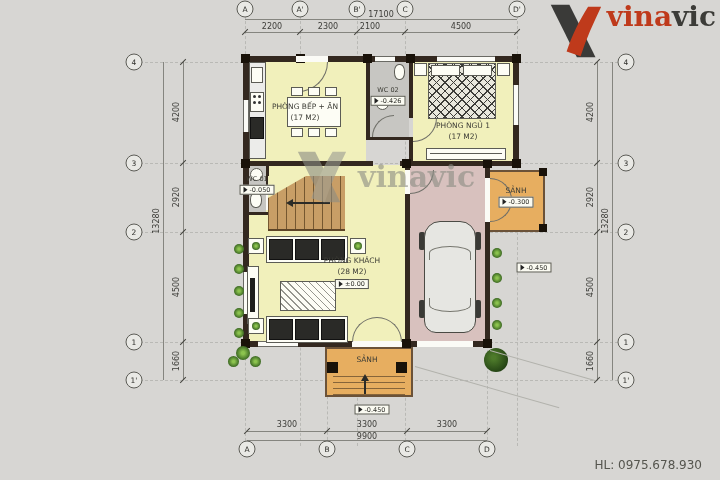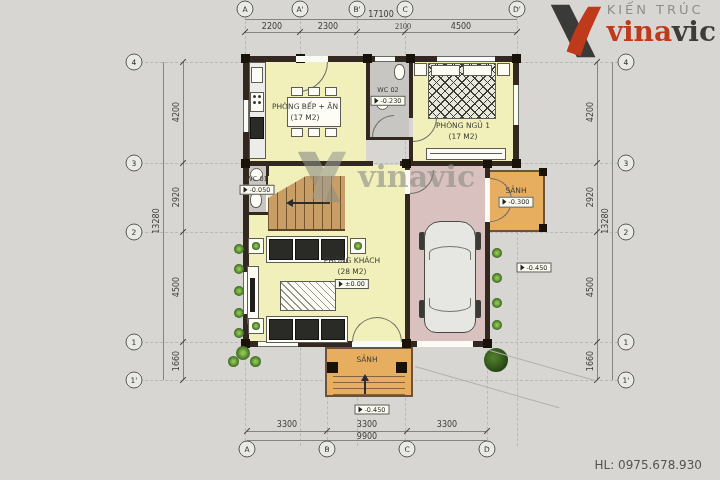--- a/index.html
+++ b/index.html
@@ -95,21 +95,21 @@
   <div class="lineh" style="left:245px;top:19px;width:272px;"></div>
   <div class="dim" style="left:381px;top:14px;">17100</div>
   <div class="lineh" style="left:245px;top:32px;width:272px;"></div>
   <div class="tick" style="left:245px;top:32px;"></div>
   <div class="tick" style="left:300px;top:32px;"></div>
   <div class="tick" style="left:357px;top:32px;"></div>
   <div class="tick" style="left:405px;top:32px;"></div>
   <div class="tick" style="left:517px;top:32px;"></div>
   <div class="dim" style="left:272px;top:26px;">2200</div>
   <div class="dim" style="left:328px;top:26px;">2300</div>
-  <div class="dim" style="left:403px;top:26px;font-family:Liberation Serif, serif;">2100</div>
+  <div class="dim" style="left:370px;top:26px;">2100</div>
   <div class="dim" style="left:461px;top:26px;">4500</div>
 
   <div class="lineh" style="left:247px;top:431px;width:240px;"></div>
   <div class="tick" style="left:247px;top:431px;"></div>
   <div class="tick" style="left:327px;top:431px;"></div>
   <div class="tick" style="left:407px;top:431px;"></div>
   <div class="tick" style="left:487px;top:431px;"></div>
   <div class="dim" style="left:287px;top:424px;">3300</div>
   <div class="dim" style="left:367px;top:424px;">3300</div>
   <div class="dim" style="left:447px;top:424px;">3300</div>
@@ -302,21 +302,21 @@
 
   <div class="arrow-line" style="left:364px;top:379px;width:1.5px;height:15px;"></div>
   <div class="arrow-head" style="left:361px;top:374px;border-bottom:7px solid #2b2b27;border-left:4px solid transparent;border-right:4px solid transparent;"></div>
 
   <div class="rlabel" style="left:305px;top:112px;">
     <div>PHÒNG BẾP + ĂN</div>
     <div>(17 M2)</div>
   </div>
   <div class="rlabel" style="left:388px;top:96px;font-size:6.5px;">
     <div>WC 02</div>
-    <span class="lvl">-0.230</span>
+    <span class="lvl">-0.426</span>
   </div>
   <div class="rlabel" style="left:463px;top:131px;">
     <div>PHÒNG NGỦ 1</div>
     <div>(17 M2)</div>
   </div>
   <div class="rlabel" style="left:257px;top:185px;font-size:6.5px;">
     <div>WC 01</div>
     <span class="lvl">-0.050</span>
   </div>
   <div class="rlabel" style="left:352px;top:272px;">
@@ -347,21 +347,20 @@
       <div class="wm-name">vinavic</div>
     </div>
   </div>
 
   <div class="brand-top">
     <svg width="56" height="58" viewBox="0 0 60 60">
       <path d="M4 2 L24 2 L52 58 L32 58 Z" fill="#3a3a38"></path>
       <path d="M58 4 L44 4 C34 20 27 34 21 52 L36 57 C42 38 50 21 58 4 Z" fill="#bf3a1b"></path>
     </svg>
     <div class="brand-texts">
-      <div class="brand-kien">KIẾN TRÚC</div>
       <div class="brand-word"><span class="red">vina</span><span class="dark">vic</span></div>
     </div>
   </div>
 
   <div class="site-foot">
     <div class="site-tel">HL: 0975.678.930</div>
   </div>
 
 </div>
 

